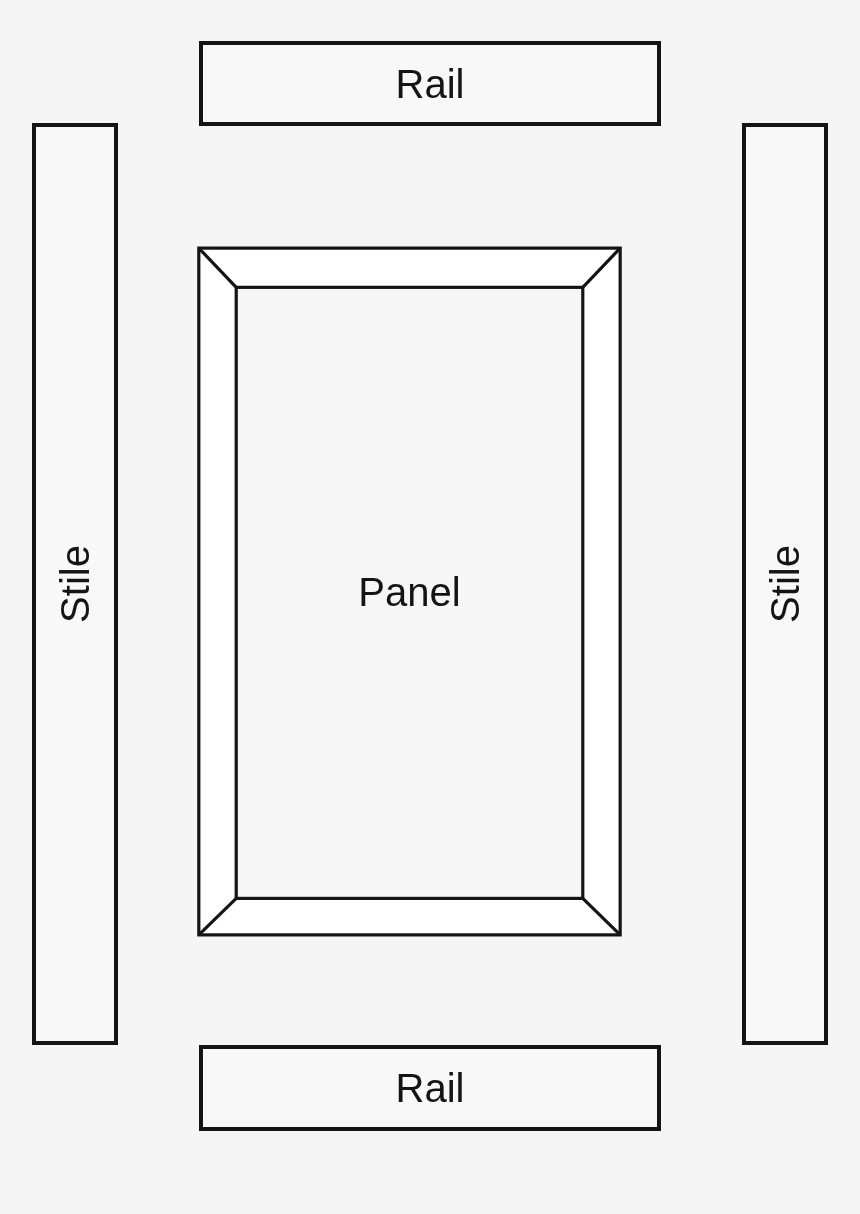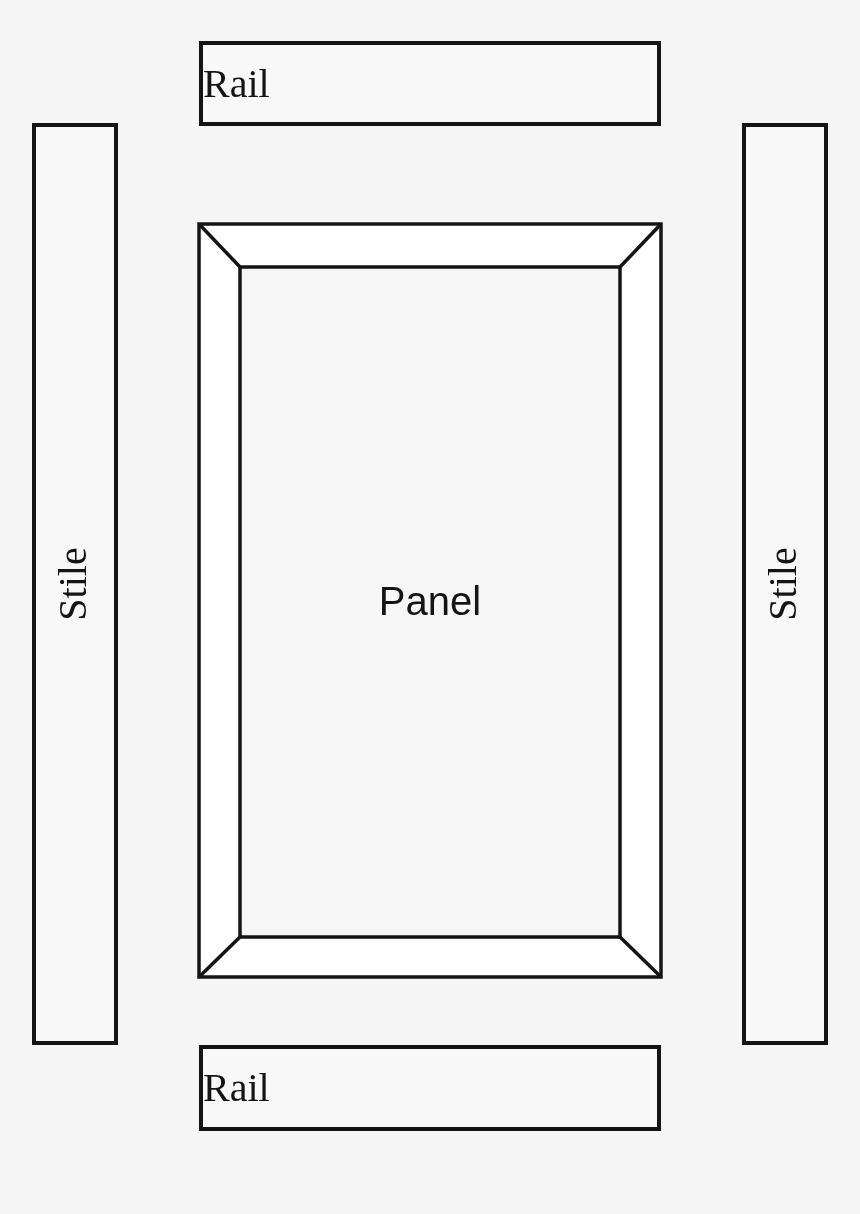--- a/index.html
+++ b/index.html
@@ -21,38 +21,38 @@
     background: var(--background);
     overflow: hidden;
   }
   .member {
     position: absolute;
     box-sizing: border-box;
     background: var(--member-fill);
     border: 4px solid var(--outline);
     display: flex;
     align-items: center;
-    font-family: Liberation Serif, serif;
+    justify-content: center;
   }
   .label {
     font-size: 40px;
     line-height: 1.1;
     color: var(--outline);
     white-space: nowrap;
     user-select: none;
   }
   .rail-top    { left: 199px; top: 41px;   width: 462px; height: 85px; }
   .rail-bottom { left: 199px; top: 1045px; width: 462px; height: 86px; }
   .stile-left  { left: 32px;  top: 123px;  width: 86px;  height: 922px; }
   .stile-right { left: 742px; top: 123px;  width: 86px;  height: 922px; }
   .stile-label { transform: rotate(-90deg); }
   .panel-assembly {
     position: absolute;
-    left: 197px; top: 222px;
-    width: 466px; height: 757px;
+    left: 197px; top: 213px;
+    width: 425px; height: 757px;
   }
   .panel-assembly svg { display: block; width: 100%; height: 100%; }
   .bevel  { fill: var(--bevel-fill); stroke: var(--outline); stroke-width: 3.5; }
   .field  { fill: var(--panel-fill); stroke: var(--outline); stroke-width: 3.5; }
   .miter  { stroke: var(--outline); stroke-width: 3.5; }
   .panel-label-layer {
     position: absolute;
     left: 0; top: 0; right: 0; bottom: 0;
     display: flex;
     align-items: center;

